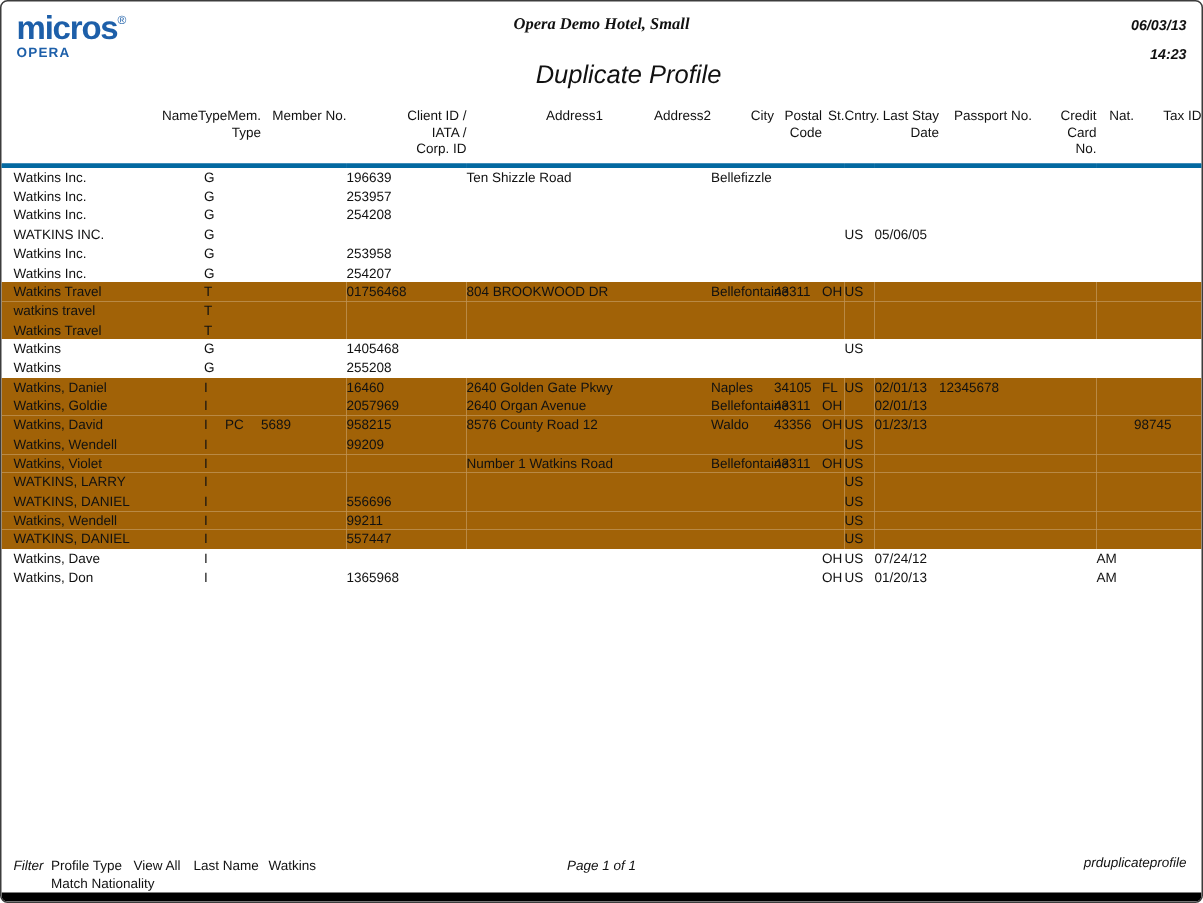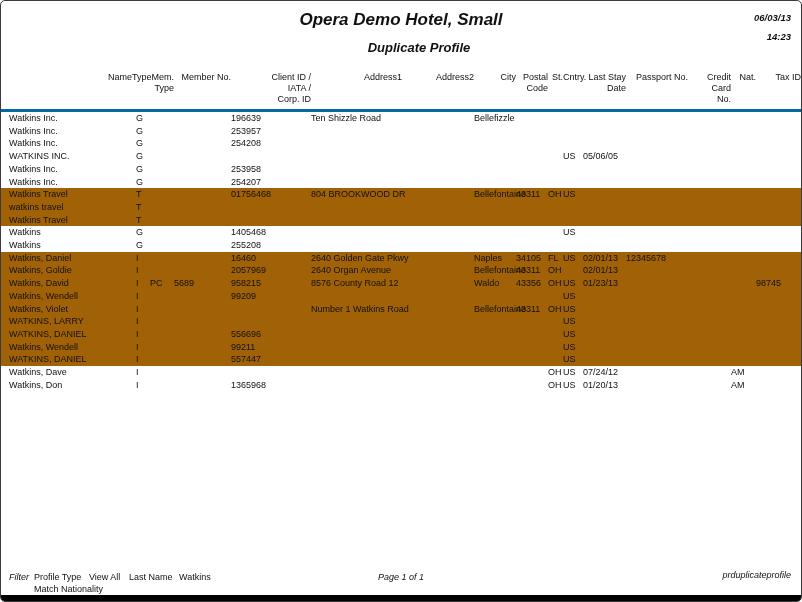--- a/index.html
+++ b/index.html
@@ -26,25 +26,25 @@
   }
   
   .report-header { position: relative; height: 71px; }
   .logo { position: absolute; left: 10px; top: 7px; line-height: 1; }
   .logo-micros { font-size: 22px; font-weight: bold; letter-spacing: -0.8px; }
   .logo-reg { font-size: 8px; vertical-align: 10px; }
   .logo-opera { font-size: 9px; font-weight: 600; letter-spacing: 0.8px; margin-top: 1px; }
   .title-block { position: absolute; left: 0; right: 0; top: 0; text-align: center; }
   .hotel-name {
     position: absolute; left: 0; right: 0; top: 9px;
-    font-size: 17px; font-weight: bold; font-style: italic;
+    font-size: 11px; font-weight: bold; font-style: italic; font-family: Liberation Serif, serif;
   }
   .report-title {
     position: absolute; left: 0; right: 0; top: 39px;
-    font-size: 13px; font-weight: bold; font-style: italic; margin-left: 36px;
+    font-size: 17px; font-weight: normal; font-style: italic; margin-left: 36px;
   }
   .datetime {
     position: absolute; right: 10px; top: 7px;
     text-align: right; font-size: 9.5px;
     font-style: italic; font-weight: bold; line-height: 19px;
   }
   
   table.report {
     position: absolute; top: 71px; left: 0;
     width: 800px; table-layout: fixed; border-collapse: collapse;
@@ -76,20 +76,24 @@
   .match-nationality   { left: 33px;  top: 23px; }
   .page-text           { left: 0; right: 0; top: 11px; text-align: center; font-style: italic; }
   .report-id           { right: 10px; top: 9px; font-style: italic; }
 </style>
 </head>
 <body>
 
 <div class="page">
 
   <div class="report-header">
+    <div class="logo">
+      <span class="logo-micros" style="color: rgb(29, 95, 169);">micros</span><span class="logo-reg" style="color: rgb(29, 95, 169);">®</span>
+      <div class="logo-opera" style="color: rgb(29, 95, 169);">OPERA</div>
+    </div>
     <div class="title-block">
       <div class="hotel-name">Opera Demo Hotel, Small</div>
       <div class="report-title">Duplicate Profile</div>
     </div>
     <div class="datetime">
       <div>06/03/13</div>
       <div>14:23</div>
     </div>
   </div>
 

